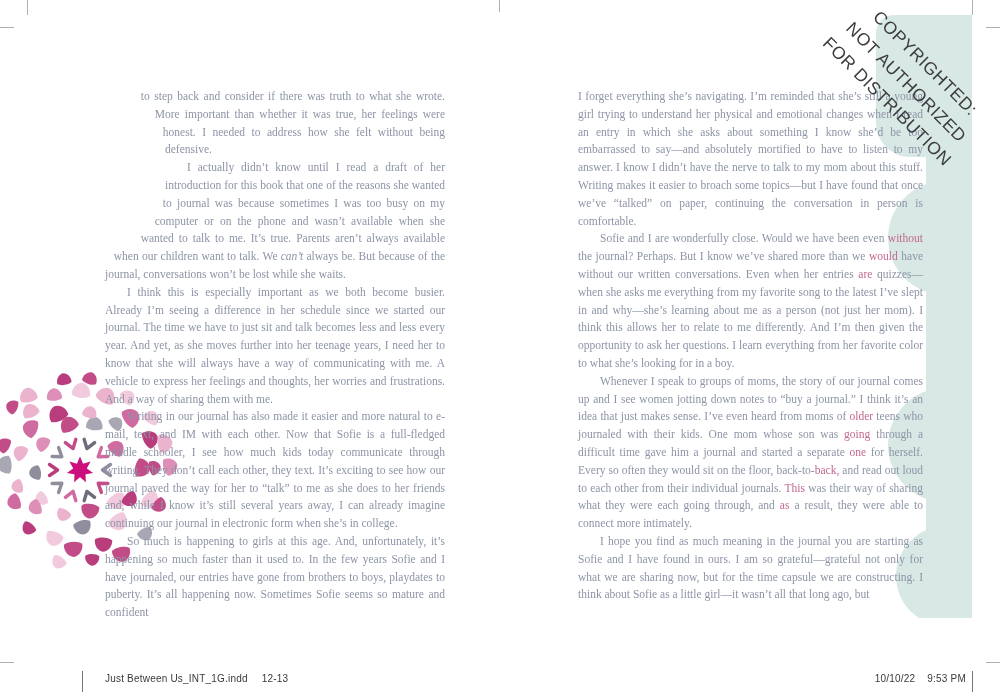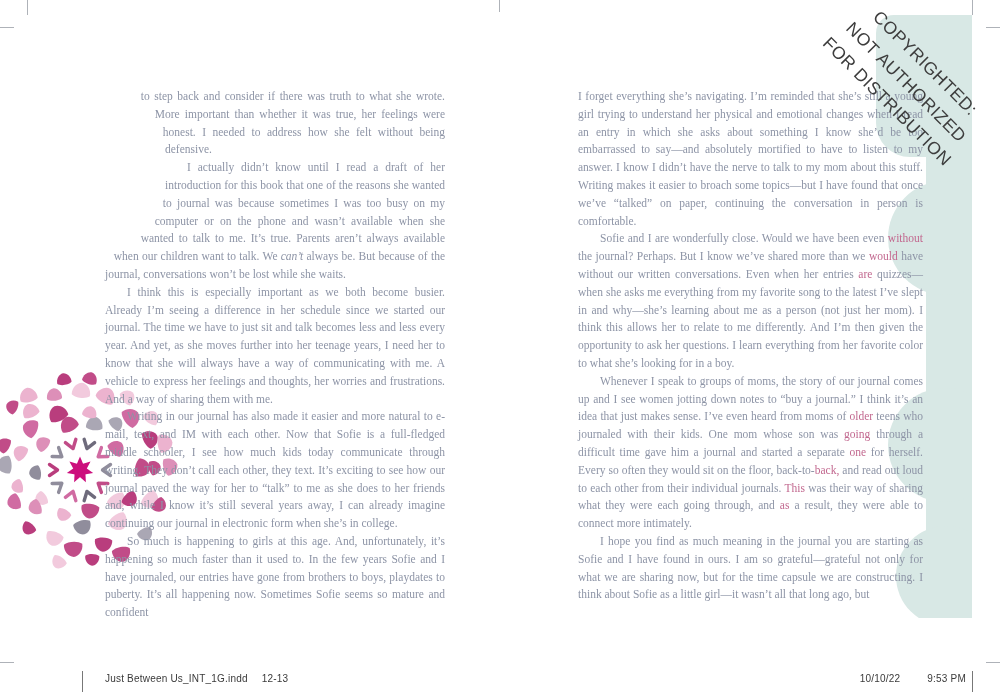--- a/index.html
+++ b/index.html
@@ -52,21 +52,21 @@
   .m-br-h{left:986px;top:662px;width:14px;height:1px;}
   .tick{position:absolute;background:#777;width:1px;height:21px;top:671px;z-index:1;}
   .tick-left{left:82px;} .tick-right{left:972px;}
 
   
   .slug{position:absolute;top:673px;font-size:10px;letter-spacing:.2px;
         color:var(--slug-text);z-index:2;white-space:nowrap;}
   .slug-left{left:105px;}
   .slug-right{right:34px;}
   .pgnums{margin-left:14px;}
-  .time{margin-left:27px;}
+  .time{margin-left:12px;}
 </style>
 </head>
 <body>
 
 <div class="spread">
 
   <div class="teal-wrap">
     <div class="teal t-top"></div>
     <div class="teal t-col"></div>
     <div class="teal t-b1"></div>

